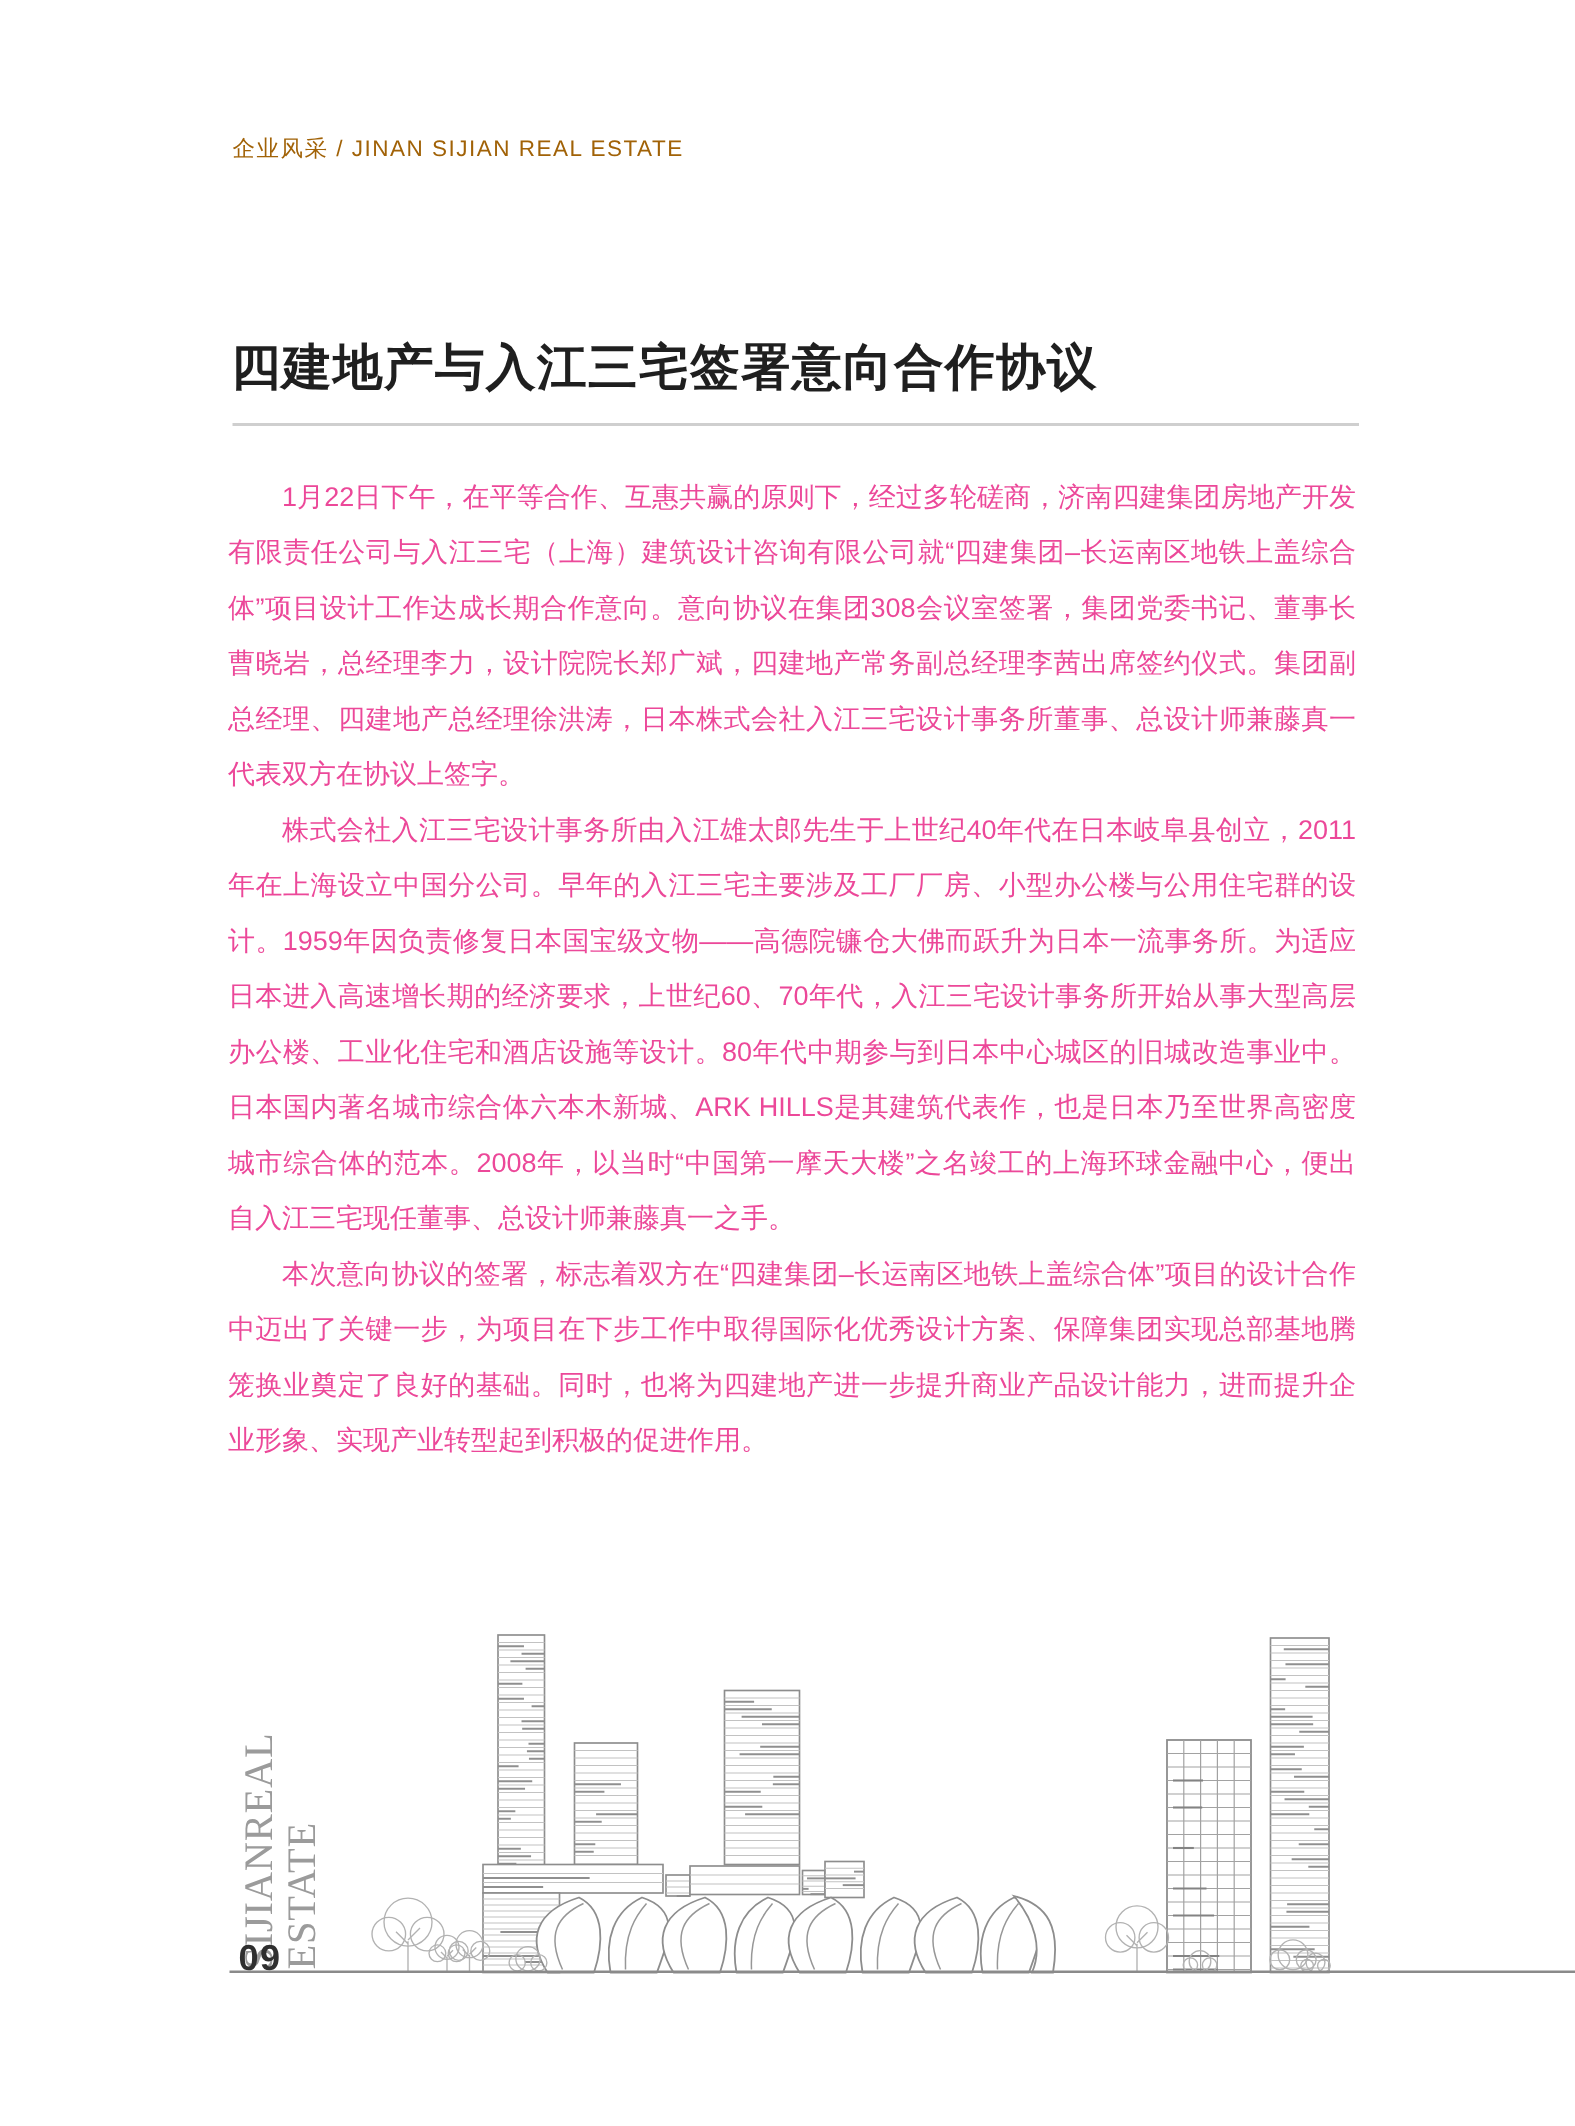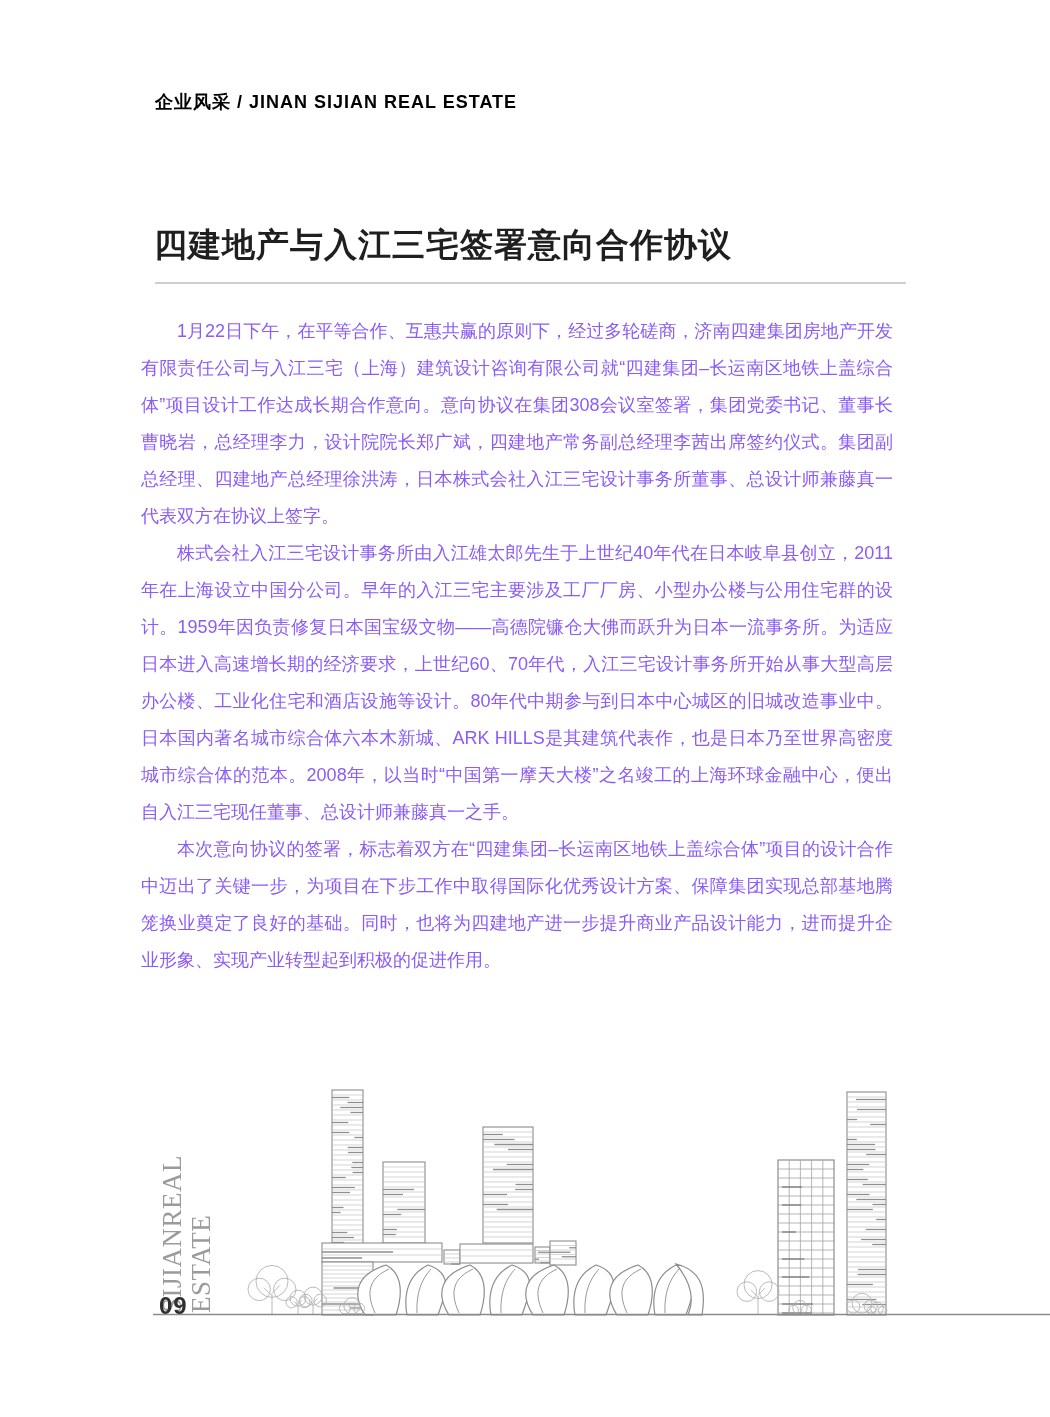--- a/index.html
+++ b/index.html
@@ -5,36 +5,36 @@
   html,body{margin:0;padding:0;background:#ffffff;}
   .page{
     position:relative;
     width:1050px;height:1417px;
     background:#ffffff;
     overflow:hidden;
     font-family:"Liberation Sans", sans-serif;
   }
   .page-header{
     position:absolute;left:155px;top:90px;
-    font-size:18px;font-weight:700;color:#000000;
+    font-size:15px;font-weight:400;color:#a16207;
     letter-spacing:1px;
   }
   .article-title{
     position:absolute;left:154px;top:201px;
     font-family:"Liberation Serif","DejaVu Serif",serif;
     font-size:33px;font-weight:700;color:#1f1f1f;
     letter-spacing:1px;white-space:nowrap;text-align:center;
   }
   .divider{
     position:absolute;left:155px;top:282px;width:751px;height:0;
     border-top:2px solid #cfcfcf;
   }
   .article-body{
-    position:absolute;left:141px;top:313px;width:752px;
-    font-size:18px;line-height:37px;color:#8b5cf6;
+    position:absolute;left:152px;top:313px;width:752px;
+    font-size:18px;line-height:37px;color:#ec4899;
     text-align:justify;
   }
   .article-body p{margin:0;text-indent:2em;}
   .skyline{
     position:absolute;left:0;top:1055px;width:1050px;height:265px;
   }
   .vtext{
     font-family:"Liberation Serif","DejaVu Serif",serif;
     font-size:27px;fill:#9b9b9b;letter-spacing:0.5px;
   }

